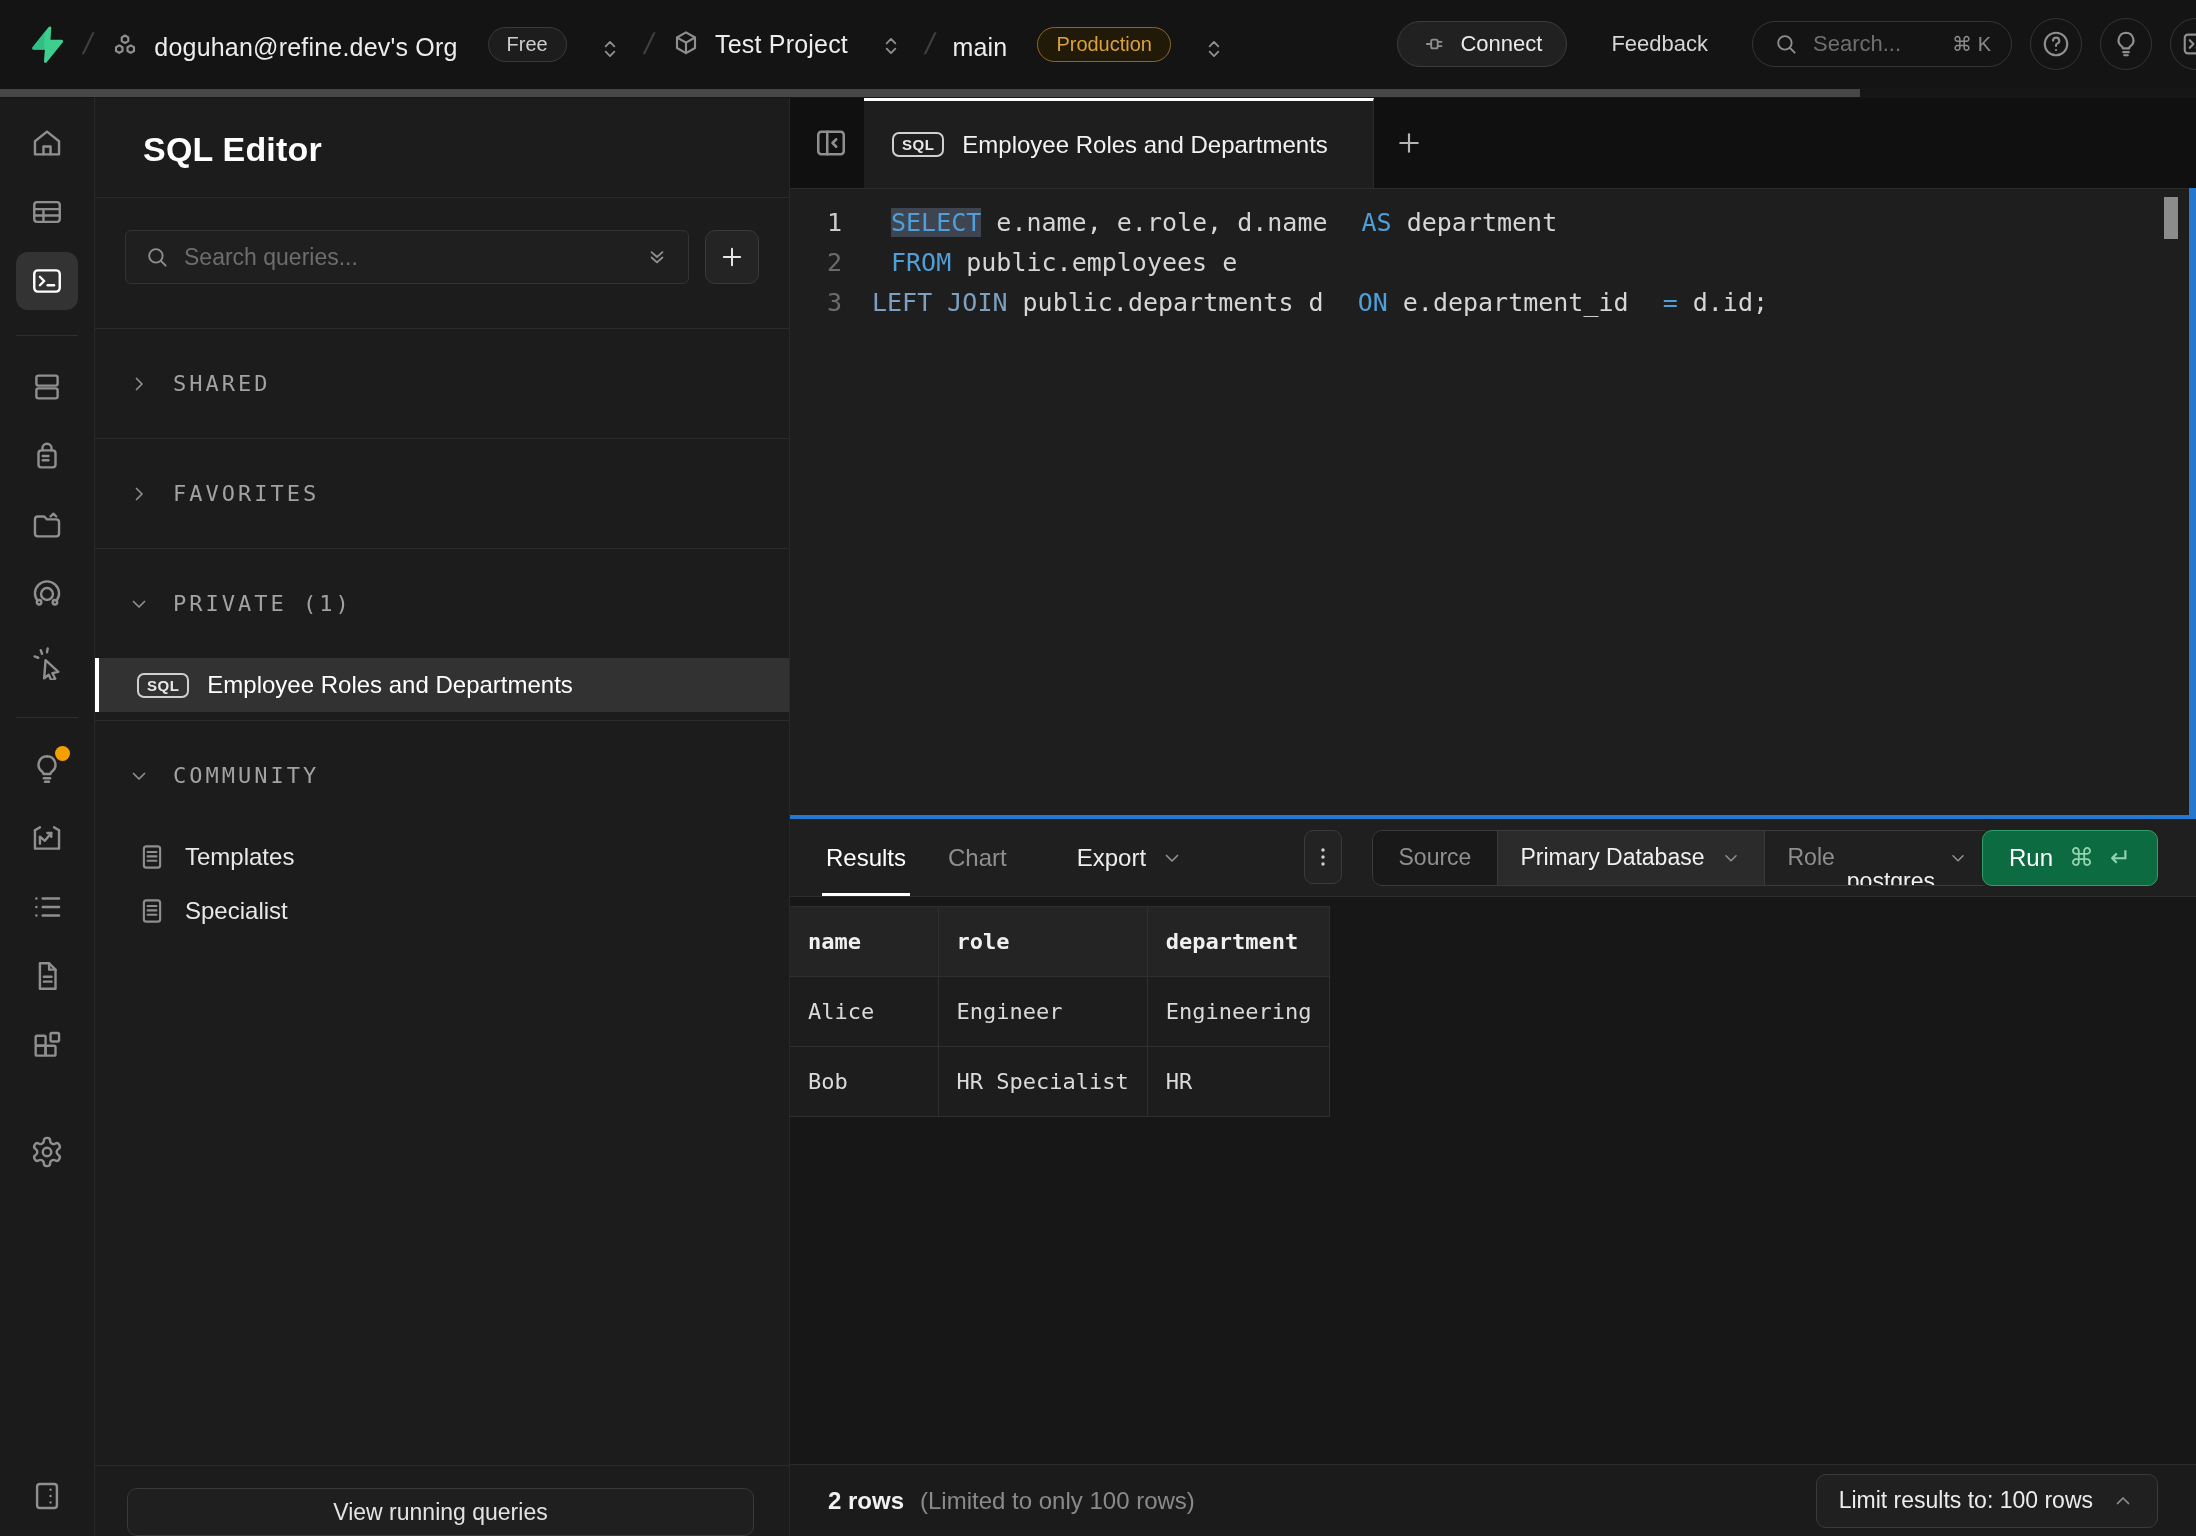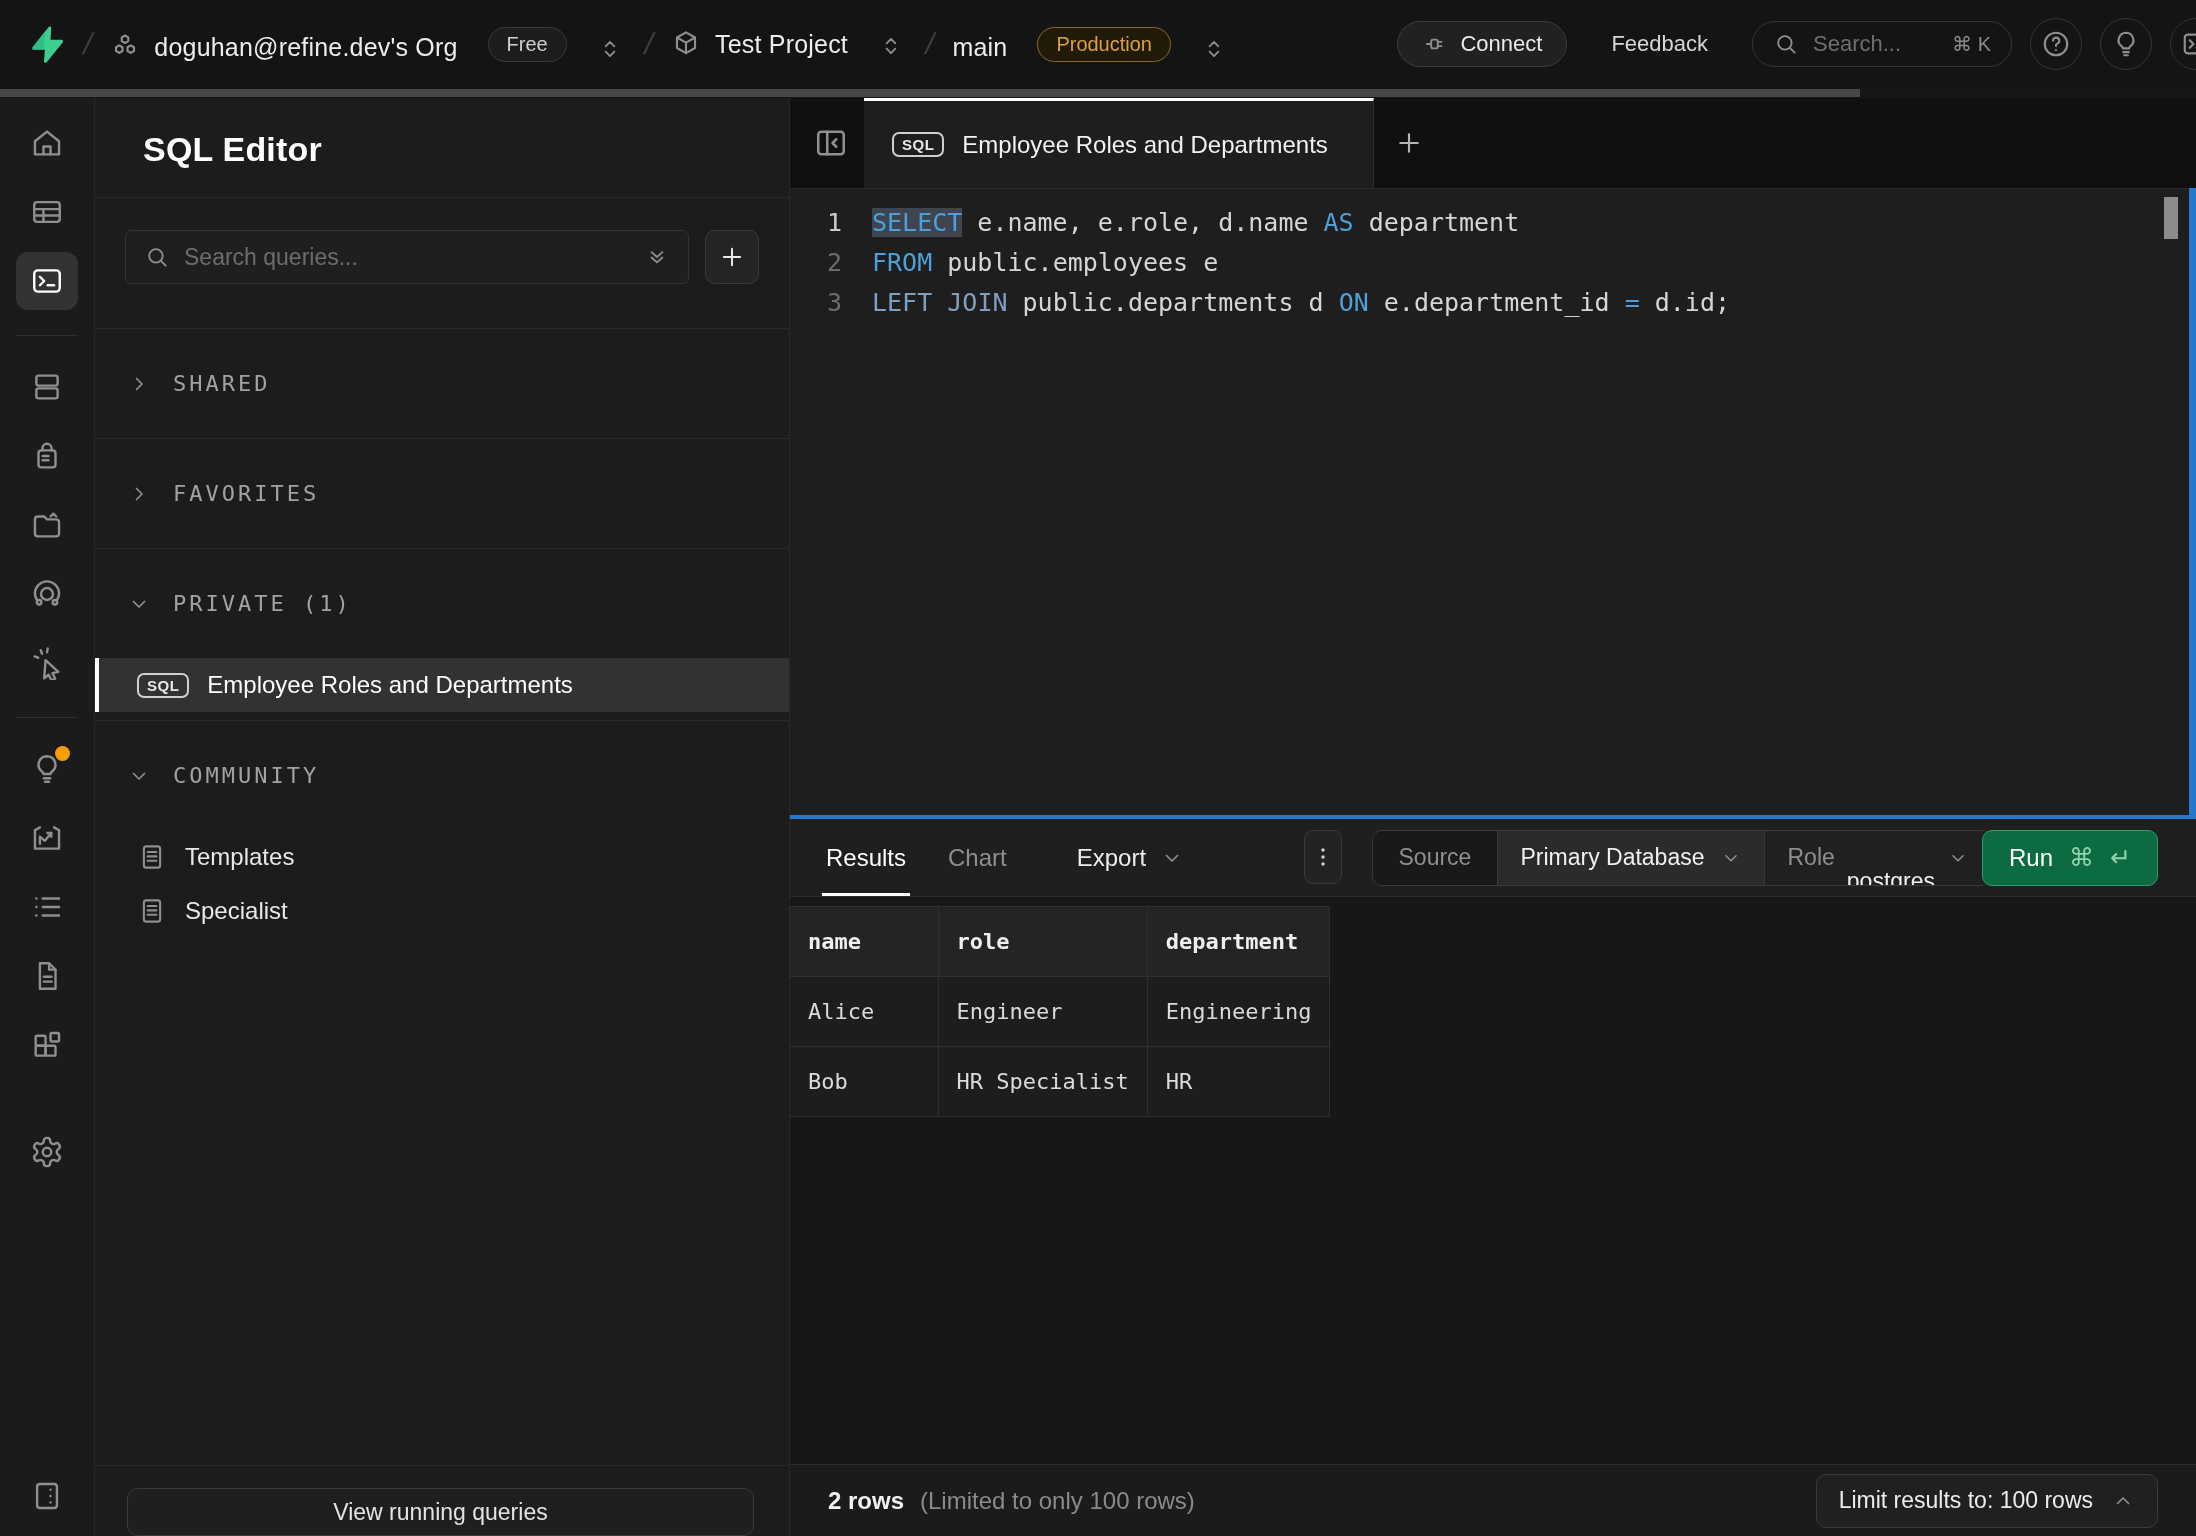--- a/index.html
+++ b/index.html
@@ -71,21 +71,21 @@
   .collapse-btn { width:66px; display:flex; align-items:center; justify-content:center; margin-left:8px; }
   .tab { width:510px; background:#1e1e1e; border-top:3px solid #fff; border-right:1px solid #2a2a2a; display:flex; align-items:center; gap:18px; padding:0 28px; font-size:24px; color:#f2f2f2; }
   .newtab-btn { width:70px; display:flex; align-items:center; justify-content:center; }
 
   .editor { height:627px; background:#1e1e1e; border-top:1px solid #2a2a2a; padding-top:14px; position:relative; flex:none;
     font-family:"DejaVu Sans Mono","Liberation Mono",monospace; font-size:25px; line-height:40px; }
   .code-line { display:flex; }
   .ln { width:82px; text-align:right; padding-right:30px; color:#6b6b6b; flex:none; }
   .ln.active { color:#cdcdcd; }
   .code { white-space:pre; color:#d6d6d6; }
-  .seg-k { color:#4f9fd9; }
+  .seg-k { color:#4f9fd9;margin-left:19px; }
   .seg-k2 { color:#7d9fc0; }
   .seg-p { color:#d6d6d6; }
   .sel { background:#3f4550; }
   .vscroll-thumb { position:absolute; top:8px; right:18px; width:14px; height:42px; background:#8c8c8c; }
   .edge-blue { position:absolute; top:0; right:0; width:7px; height:631px; background:#2478cf; }
 
   .splitter { height:4px; background:#2478cf; flex:none; }
 
   
   .results { flex:1; background:#171717; display:flex; flex-direction:column; min-height:0; }

